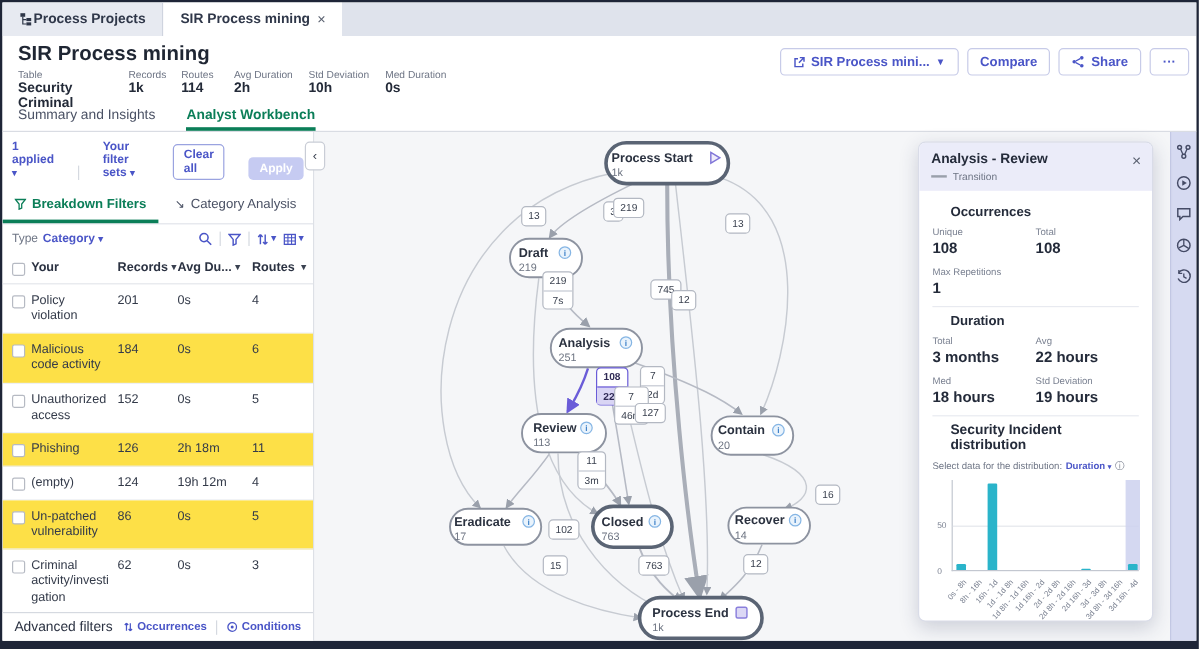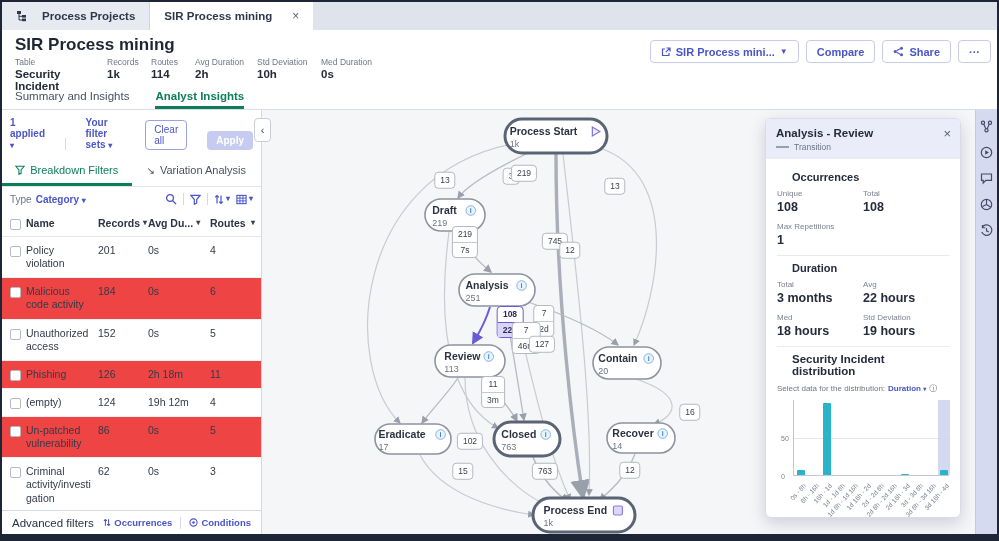--- a/index.html
+++ b/index.html
@@ -1,21 +1,21 @@
 <!DOCTYPE html>
 <html><head>
 <meta charset="utf-8">
 <style>
   *{box-sizing:border-box;margin:0;padding:0}
   body{margin:0;background:#1e2537;font-family:"Liberation Sans",sans-serif;-webkit-font-smoothing:antialiased}
   .frame{position:relative;width:995px;height:532px;margin:2px;background:#fff;overflow:hidden}
 
   
   .tabstrip{height:28px;background:#dfe3ec;display:flex;align-items:stretch}
-  .wtab{display:flex;align-items:center;gap:14px;padding:0 14px;font-size:11.5px;font-weight:700;color:#2f3749}
+  .wtab{display:flex;align-items:center;gap:0;padding:0 14px;font-size:11.5px;font-weight:700;color:#2f3749}
   .wtab.first{background:#e7eaf1;border-right:1px solid #cfd4df}
   .wtab.active{background:#fff}
   .wtab .x{color:#5a6170;font-weight:400;margin-left:6px;font-size:12px}
 
   
   .header{position:relative;height:58px;padding:5px 0 0 13px;background:#fff}
   .title{font-size:17px;font-weight:700;color:#1f2633}
   .stats{display:flex;margin-top:2px}
   .stat{margin-right:12px}
   .stat .lbl{font-size:8.5px;color:#6e7585}
@@ -32,36 +32,36 @@
   .ntab.active{color:#0b7e58;font-weight:700;border-bottom-color:#0b7e58}
 
   
   .main{position:relative;display:flex;height:424px}
 
   
   .left{position:relative;width:260px;border-right:1px solid #d5d9e0;background:#fff;display:flex;flex-direction:column;overflow:hidden}
   .fbar{display:flex;align-items:flex-end;padding:7px 8px 6px;gap:20px;font-size:10px}
   .blue{color:#4a55c7;font-weight:700}
   .vdiv{width:1px;height:12px;background:#d5d9e0}
-  .clear{border:1px solid #9aa3e0;border-radius:4px;padding:3px 8px;background:#fff;color:#4a55c7;font-weight:400;margin-left:auto;cursor:pointer}
+  .clear{border:1px solid #9aa3e0;border-radius:4px;padding:3px 8px;background:#fff;color:#4a55c7;font-weight:700;margin-left:auto;cursor:pointer}
   .apply{background:#c6cbf2;color:#fff;border-radius:4px;padding:4px 9px;font-weight:700;cursor:default}
   .ptabs{display:flex;border-bottom:1px solid #e2e4ea}
   .ptab{flex:1;text-align:center;font-size:11px;padding:8px 0 7px;color:#4a5164;display:flex;justify-content:center;align-items:center;gap:5px;cursor:pointer;border-bottom:3px solid transparent}
-  .ptab.active{color:#0b7e58;font-weight:400;border-bottom-color:#0b7e58}
+  .ptab.active{color:#0b7e58;font-weight:700;border-bottom-color:#0b7e58}
   .crow{display:flex;align-items:center;padding:6px 8px;font-size:10px;color:#6e7585}
   .crow .sel{color:#4a55c7;font-weight:700;margin-left:4px}
   .icons{margin-left:auto;display:flex;align-items:center;gap:6px}
   .thead,.trow{display:grid;grid-template-columns:24px 72px 50px 62px 1fr;align-items:start}
   .thead{font-size:10.5px;font-weight:700;color:#2b3242;padding:6px 0 6px;border-bottom:1px solid #e4e6ec}
   .thead .hc{display:flex;gap:3px;align-items:center}
   .thead .caret{color:#3a4150}
   .cb{width:11px;height:11px;border:1px solid #b6bac3;border-radius:2px;background:#fff;margin:2px 0 0 8px;display:inline-block}
   .rows{flex:1;overflow:hidden}
   .trow{font-size:10.5px;color:#333a49;padding:7px 0;border-bottom:1px solid #eef0f4}
-  .trow.alt{background:#ef4444}
+  .trow.alt{background:#fde047}
   .c-name{padding-right:6px;word-break:break-word;line-height:1.25}
   .advbar{height:24px;border-top:1px solid #d5d9e0;display:flex;align-items:center;padding:0 10px;background:#fff}
   .advbar .t{font-size:11.5px;color:#2b3242;font-weight:400}
   .advbar .links{margin-left:auto;display:flex;align-items:center;gap:8px;font-size:9.5px}
   .advlink{color:#4a55c7;font-weight:700;display:flex;align-items:center;gap:3px;cursor:pointer}
 
   .collapsebtn{position:absolute;left:252px;top:8px;width:17px;height:24px;background:#fff;border:1px solid #c9cdd6;border-radius:4px;z-index:7;display:flex;align-items:center;justify-content:center;color:#3a4150;font-size:11px;cursor:pointer}
 
   
   .canvas{position:relative;flex:1;background:#f5f6f8;overflow:hidden}
@@ -126,21 +126,21 @@
       <span>SIR Process mining</span>
       <span class="x">×</span>
     </div>
   </div>
 
   <div class="header">
     <div class="title">SIR Process mining</div>
     <div class="stats">
       <div class="stat s0">
           <div class="lbl">Table</div>
-          <div class="val">Security Incident</div>
+          <div class="val">Security Criminal</div>
         </div>
       <div class="stat s1">
           <div class="lbl">Records</div>
           <div class="val">1k</div>
         </div>
       <div class="stat s2">
           <div class="lbl">Routes</div>
           <div class="val">114</div>
         </div>
       <div class="stat s3">
@@ -178,21 +178,21 @@
         <span>Share</span>
       </div>
       <div class="btn">
           <span>···</span>
         </div>
     </div>
   </div>
 
   <div class="navtabs">
     <div class="ntab">Summary and Insights</div>
-    <div class="ntab active">Analyst Insights</div>
+    <div class="ntab active">Analyst Workbench</div>
   </div>
 
   <div class="main">
 
     <aside class="left">
       <div class="fbar">
         <span class="blue"><span>1 applied</span> <span class="caret">▾</span></span>
         <span class="vdiv"></span>
         <span class="blue"><span>Your filter sets</span> <span class="caret">▾</span></span>
         <span class="clear">Clear all</span>
@@ -200,21 +200,21 @@
       </div>
       <div class="ptabs">
         <div class="ptab active">
           <svg width="10" height="10" viewBox="0 0 12 12">
               <path d="M1 1.5 H11 L7.3 6 V10 L4.7 11.2 V6 Z" fill="none" stroke="#0b7e58" stroke-width="1.3"></path>
             </svg>
           <span>Breakdown Filters</span>
         </div>
         <div class="ptab">
           <span style="font-size:10px">↘</span>
-          <span>Variation Analysis</span>
+          <span>Category Analysis</span>
         </div>
       </div>
       <div class="crow">
         <span>Type</span>
         <span class="sel"><span>Category</span> <span class="caret">▾</span></span>
         <span class="icons">
           <svg width="12" height="12" viewBox="0 0 12 12">
               <circle cx="5" cy="5" r="3.4" fill="none" stroke="#4a55c7" stroke-width="1.3"></circle>
               <path d="M7.6 7.6 L11 11" stroke="#4a55c7" stroke-width="1.3"></path>
             </svg>
@@ -235,21 +235,21 @@
                 <rect x="1" y="1.5" width="10" height="9" fill="none" stroke="#4a55c7" stroke-width="1.2"></rect>
                 <path d="M1 4.5 h10 M1 7.5 h10 M4.3 1.5 v9 M7.6 1.5 v9" stroke="#4a55c7" stroke-width="1"></path>
               </svg>
               <span class="caret">▾</span>
             </span>
         </span>
       </div>
       <div class="thead">
         <span class="cb"></span>
         <div class="hc">
-            <span>Name</span>
+            <span>Your</span>
           </div>
         <div class="hc">
             <span>Records</span> 
             <span class="caret">▾</span>
           </div>
         <div class="hc">
             <span>Avg Du...</span> 
             <span class="caret">▾</span>
           </div>
         <div class="hc">

